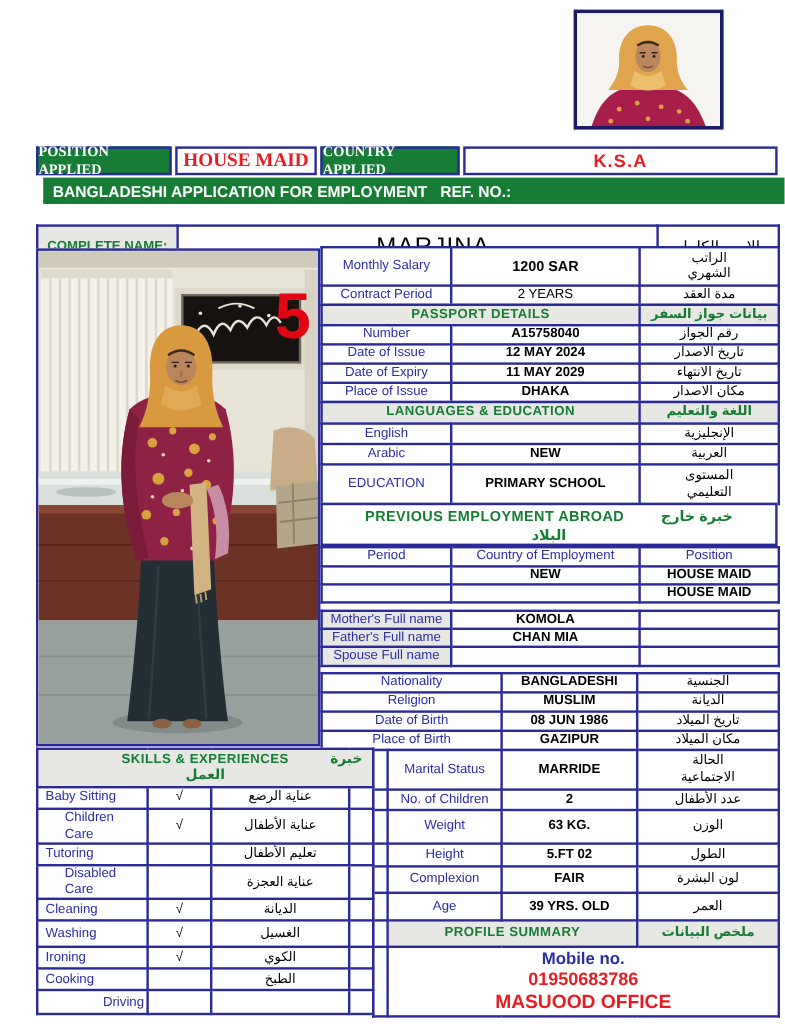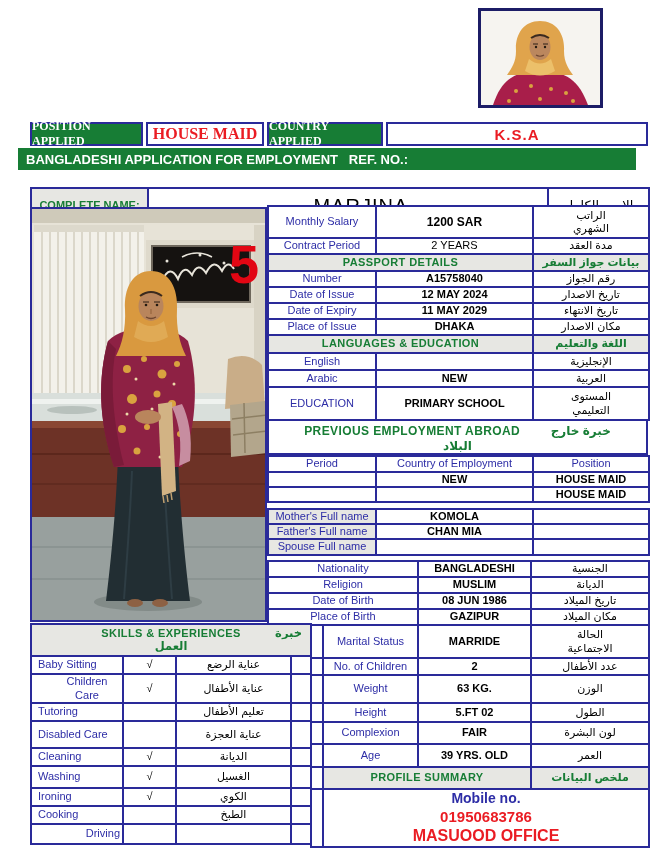--- a/index.html
+++ b/index.html
@@ -54,21 +54,21 @@
         <circle cx="64" cy="36" r="1.2" fill="#241a12"></circle>
       <path d="M55,44 q4,2.5 8,0" stroke="#6e4630" stroke-width="1.2" fill="none"></path>
     </svg>
   </div>
 
   <div class="abs box greenbg serif" style="left:30px;top:122px;width:113px;height:24px;font-size:12px;">POSITION APPLIED</div>
   <div class="abs box serif red" style="left:146px;top:122px;width:118px;height:24px;font-size:16px;font-weight:bold;">HOUSE MAID</div>
   <div class="abs box greenbg serif" style="left:267px;top:122px;width:116px;height:24px;font-size:12px;">COUNTRY APPLIED</div>
   <div class="abs box red" style="left:386px;top:122px;width:262px;height:24px;font-size:15px;font-weight:bold;letter-spacing:1px;">K.S.A</div>
 
-  <div class="abs greenbg pre-ws" style="left:18px;top:148px;width:618px;height:22px;font-size:13px;display:flex;align-items:center;padding-left:8px;">BANGLADESHI APPLICATION FOR EMPLOYMENT   REF. NO.:</div>
+  <div class="abs greenbg pre-ws" style="left:36px;top:148px;width:618px;height:22px;font-size:13px;display:flex;align-items:center;padding-left:8px;">BANGLADESHI APPLICATION FOR EMPLOYMENT   REF. NO.:</div>
 
   <table class="t" style="left:30px;top:187px;width:618px;">
     <colgroup>
         <col style="width:117px">
         <col style="width:400px">
         <col style="width:101px">
       </colgroup>
     <tbody>
         <tr style="height:36px">
       <td class="graycell" style="color:#177d35;font-weight:bold;font-size:11px;">COMPLETE NAME:</td>
@@ -440,33 +440,33 @@
         <div class="ar" style="color:#177d35;">العمل</div>
       </td>
     </tr>
     <tr style="height:18px">
       <td class="lbl" style="text-align:left;padding-left:6px;margin-left:26px;">Baby Sitting</td>
       <td>√</td>
       <td class="ar">عناية الرضع</td>
       <td></td>
     </tr>
     <tr style="height:29px">
-      <td class="lbl" style="text-align:center;padding-left:22px;">Children Care</td>
+      <td class="lbl" style="text-align:left;padding-left:22px;">Children Care</td>
       <td>√</td>
       <td class="ar">عناية الأطفال</td>
       <td></td>
     </tr>
     <tr style="height:18px">
       <td class="lbl" style="text-align:left;padding-left:6px;">Tutoring</td>
       <td></td>
       <td class="ar">تعليم الأطفال</td>
       <td></td>
     </tr>
     <tr style="height:27px">
-      <td class="lbl" style="text-align:left;padding-left:6px;">Disabled Care</td>
+      <td class="lbl" style="text-align:left;padding-left:22px;">Disabled Care</td>
       <td></td>
       <td class="ar">عناية العجزة</td>
       <td></td>
     </tr>
     <tr style="height:18px">
       <td class="lbl" style="text-align:left;padding-left:6px;">Cleaning</td>
       <td>√</td>
       <td class="ar">الديانة</td>
       <td></td>
     </tr>

